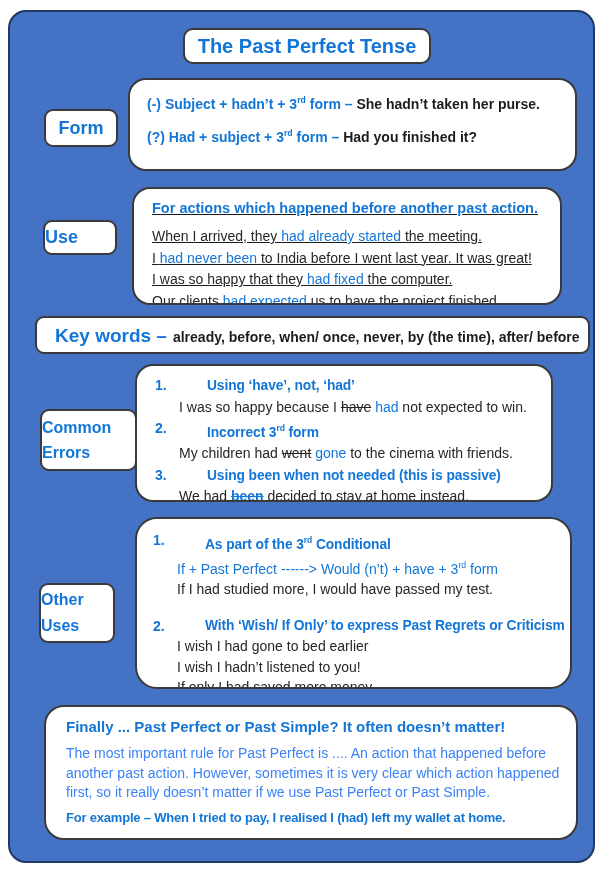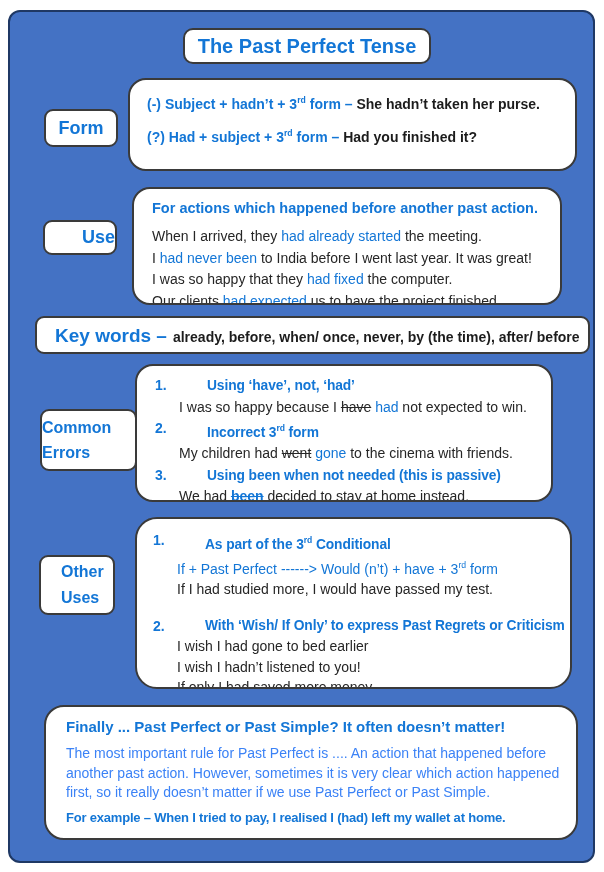--- a/index.html
+++ b/index.html
@@ -10,45 +10,45 @@
     --box-border:#3a3a3a;
   }
   html,body{margin:0;padding:0;background:#fff;}
   .page{
     position:relative;width:604px;height:872px;background:#fff;overflow:hidden;
     font-family:"Liberation Sans",sans-serif;color:var(--ink);
   }
   .panel{
     position:absolute;left:8px;top:10px;width:587px;height:853px;
     background:var(--bg);border:2px solid var(--border-dark);
-    border-radius:12px;box-sizing:border-box;
+    border-radius:18px;box-sizing:border-box;
   }
   .wbox{
     position:absolute;background:#fff;border:2px solid var(--box-border);
     box-sizing:border-box;overflow:hidden;
   }
   
   .titlebox{left:173px;top:16px;width:248px;height:36px;border-radius:10px;
     display:flex;align-items:center;justify-content:center;}
   .titlebox span{color:var(--blue);font-weight:700;font-size:20px;}
   
   .sidelabel{border-radius:9px;display:flex;flex-direction:column;justify-content:center;}
   .sidelabel .ltxt{color:var(--blue);font-weight:700;}
   .lbl-form{left:34px;top:97px;width:74px;height:38px;align-items:center;}
   .lbl-form .ltxt{font-size:18px;}
-  .lbl-use{left:33px;top:208px;width:74px;height:35px;align-items:flex-end;}
+  .lbl-use{left:33px;top:208px;width:74px;height:35px;align-items:flex-start;}
   .lbl-use .ltxt{font-size:18px;}
   .lbl-ce{left:30px;top:397px;width:97px;height:62px;}
   .lbl-ce .ltxt{font-size:16px;line-height:25px;}
-  .lbl-ou{left:29px;top:543px;width:76px;height:60px;padding-left:20px;}
+  .lbl-ou{left:29px;top:571px;width:76px;height:60px;padding-left:0;}
   .lbl-ou .ltxt{font-size:16px;line-height:26px;}
   
   .box-form{left:118px;top:66px;width:449px;height:93px;border-radius:18px;padding:6px 0 0 17px;}
   .box-form .fline{white-space:nowrap;line-height:29px;font-size:14px;font-weight:700;}
-  .box-use{left:122px;top:175px;width:430px;height:118px;border-radius:18px;padding:9px 0 0 18px;}
+  .box-use{left:122px;top:175px;width:430px;height:118px;border-radius:18px;padding:9px 0 0 18px;text-decoration:underline;}
   .box-use .uhead{font-size:14.5px;font-weight:700;white-space:nowrap;line-height:20px;}
   .box-use .ulines{margin-top:8px;}
   .box-use .uline{white-space:nowrap;font-size:14px;line-height:21.5px;}
   .kwbar{left:25px;top:304px;width:555px;height:38px;border-radius:9px;
     padding-left:18px;display:flex;align-items:baseline;white-space:nowrap;}
   .kwbar{line-height:36px;}
   .kw-lead{color:var(--blue);font-weight:700;font-size:19px;}
   .kw-text{color:var(--ink);font-weight:700;font-size:14px;margin-left:6px;}
   .box-ce{left:125px;top:352px;width:418px;height:138px;border-radius:18px;padding:9px 0 0 18px;}
   .box-ou{left:125px;top:505px;width:437px;height:172px;border-radius:22px;padding:11px 0 0 16px;}

